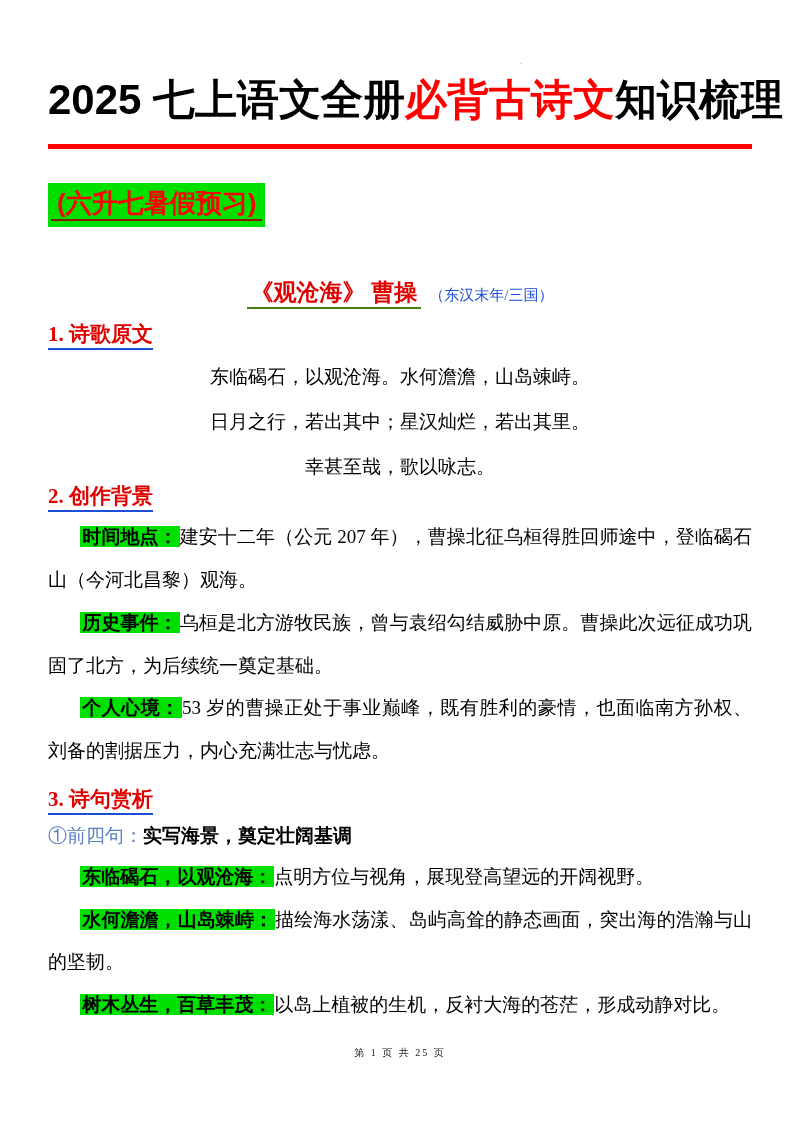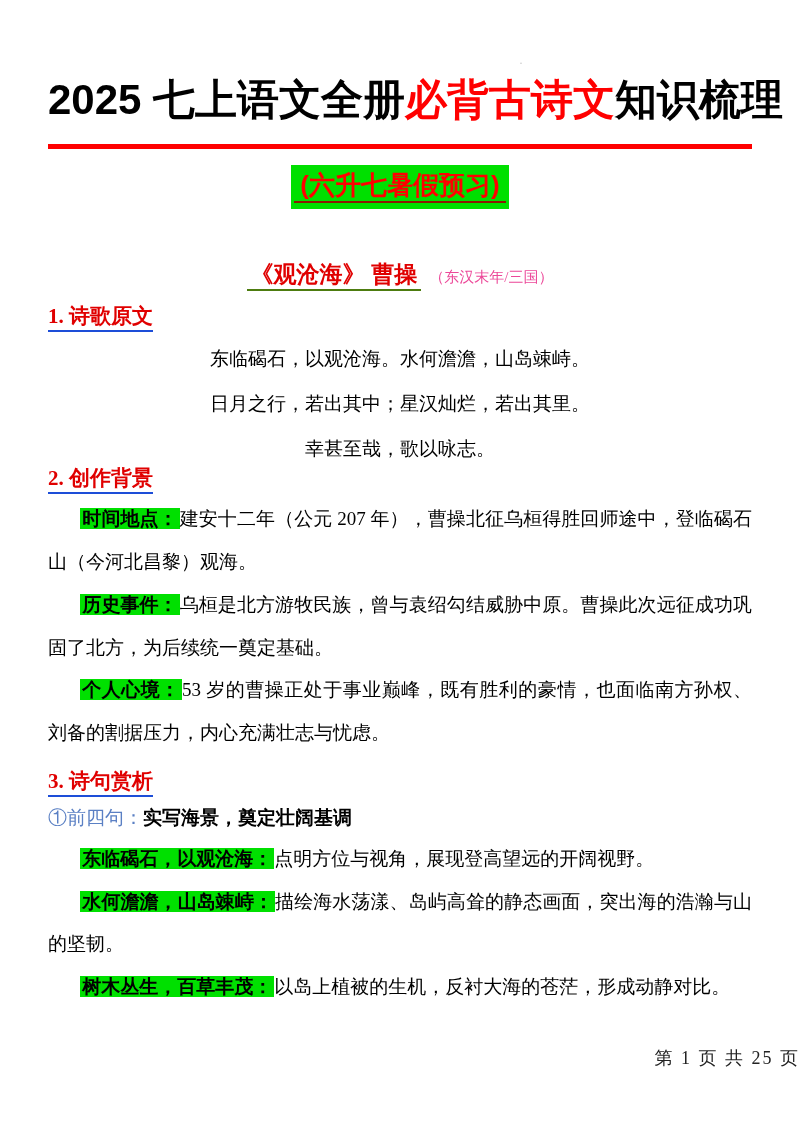--- a/index.html
+++ b/index.html
@@ -23,21 +23,21 @@
     text-align: center;
     letter-spacing: 0px;
     color: #000;
     border-bottom: 5px solid #ff0000;
     padding-bottom: 20px;
     white-space: nowrap;
   }
   .doc-title .red-part { color: #ff0000; }
 
   
-  .subtitle-wrap { text-align: center; margin-top: 16px; }
+  .subtitle-wrap { text-align: left; margin-top: 34px; }
   .subtitle-hl {
     display: inline-block;
     position: relative;
     background: #00e000;
     padding: 6px 9px 9px 9px;
     font-family: "Liberation Sans", "DejaVu Sans", sans-serif;
     font-weight: bold;
     font-size: 26px;
     color: #ff0000;
     line-height: 1.1;
@@ -52,21 +52,21 @@
 
   
   .poem-header { text-align: center; margin-top: 50px; }
   .poem-title {
     color: #e00000;
     font-weight: bold;
     font-size: 23px;
     border-bottom: 2px solid #4d7c0f;
     padding: 0 4px 2px 4px;
   }
-  .poem-era { color: #ec4899; font-size: 15px; margin-left: 8px; }
+  .poem-era { color: #1d4ed8; font-size: 15px; margin-left: 8px; }
 
   
   .sec-heading {
     color: #e00000;
     font-weight: bold;
     font-size: 21px;
     margin: 13px 0 0;
     line-height: 1.25;
   }
   .sec-heading .inner { border-bottom: 2px solid #1d4ed8; padding-bottom: 2px; }
@@ -94,22 +94,22 @@
 
   
   .blue-sub { font-size: 19px; margin: 12px 0 0; line-height: 1.3; text-indent: 0; }
   .blue-sub .marker { color: #5b80c4; }
   .blue-sub .bold-blue { color: #000000; font-weight: bold; }
 
   
   .page-footer {
     position: absolute;
     left: 0; right: 0; top: 1046px;
-    text-align: right;
-    font-size: 18px;
+    text-align: center;
+    font-size: 10px;
     color: #222;
     letter-spacing: 2px;
   }
 
   
   .faint-mark {
     position: absolute;
     left: 519px; top: 56px;
     color: #c9c9c9;
     font-size: 12px;

